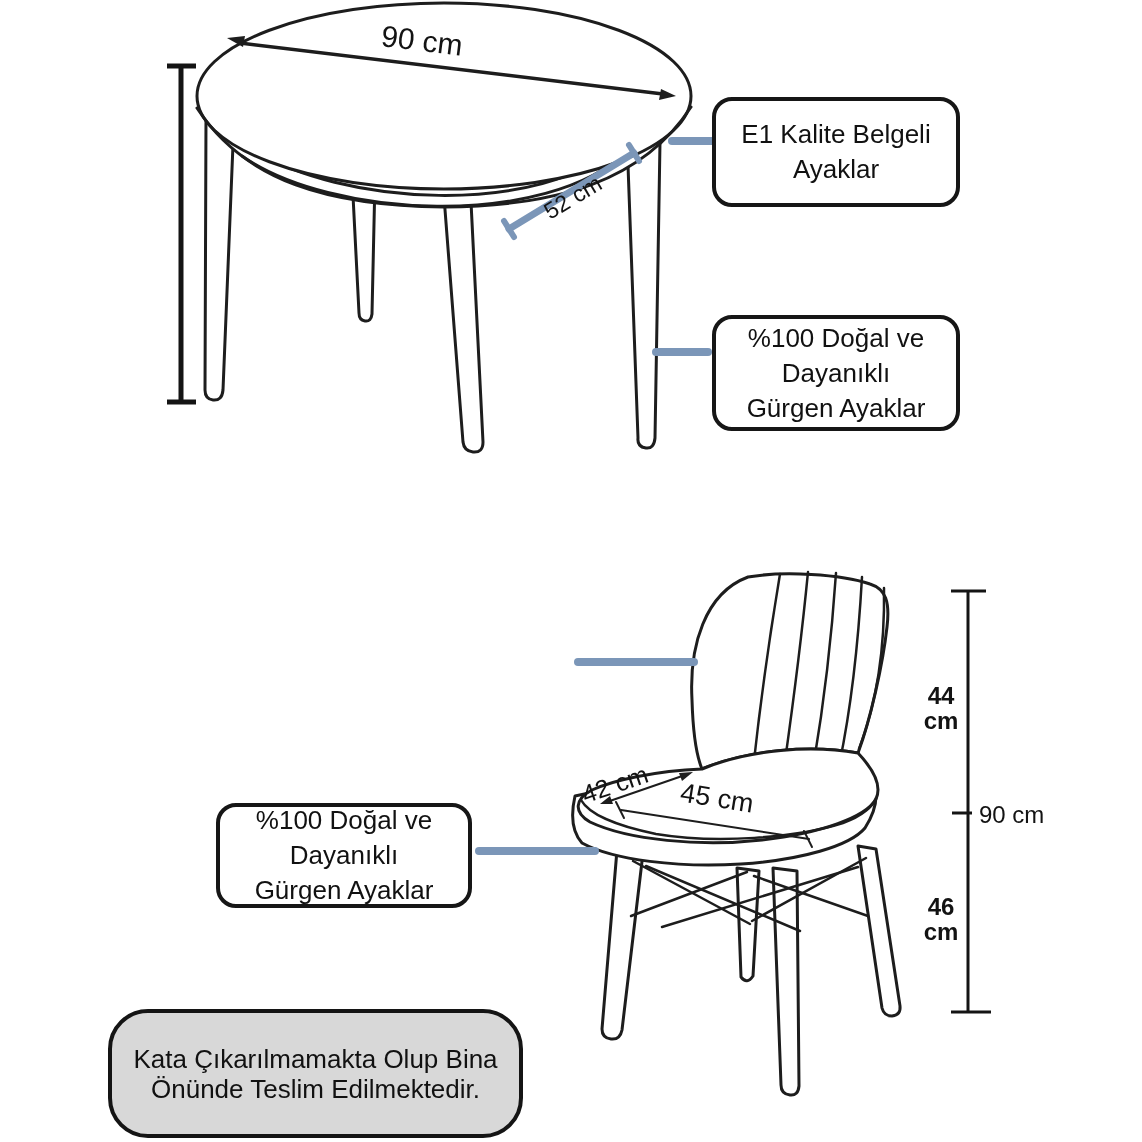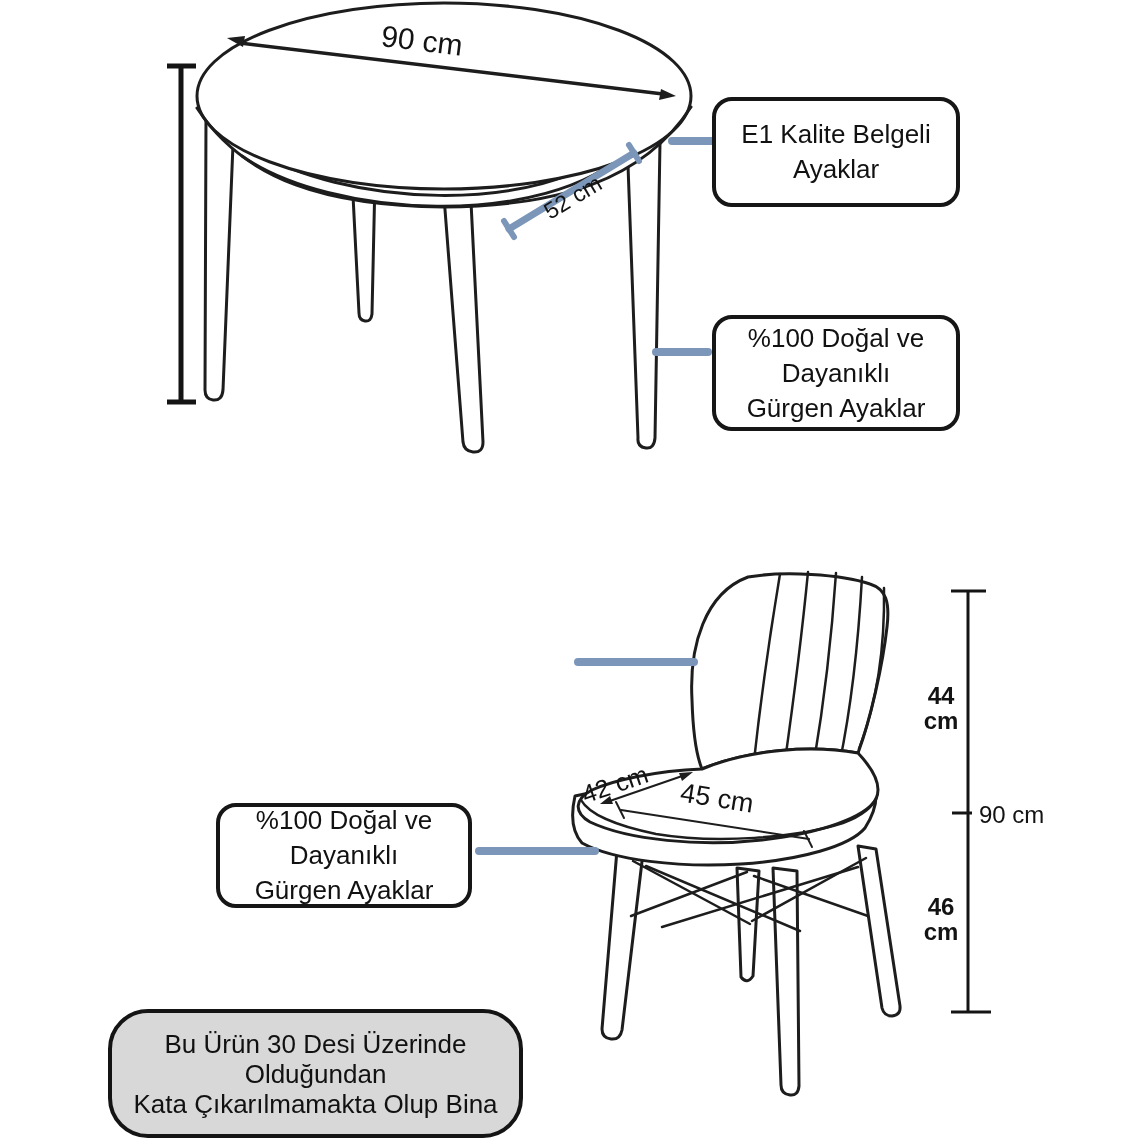--- a/index.html
+++ b/index.html
@@ -150,17 +150,17 @@
     <span>Gürgen Ayaklar</span>
   </div>
 
 
   <div class="callout" style="left:216px;top:803px;width:248px;height:97px;">
     <span>%100 Doğal ve Dayanıklı</span>
     <span>Gürgen Ayaklar</span>
   </div>
 
   <div class="notice" style="left:108px;top:1009px;width:407px;height:121px;">
-    <span>Bu Ürün 30 Desi Üzerinde Olduğundan</span>
     <span>Kata Çıkarılmamakta Olup Bina</span>
+    <span>Önünde Teslim Edilmektedir.</span>
   </div>
 
 </div>
 
 </body></html>

